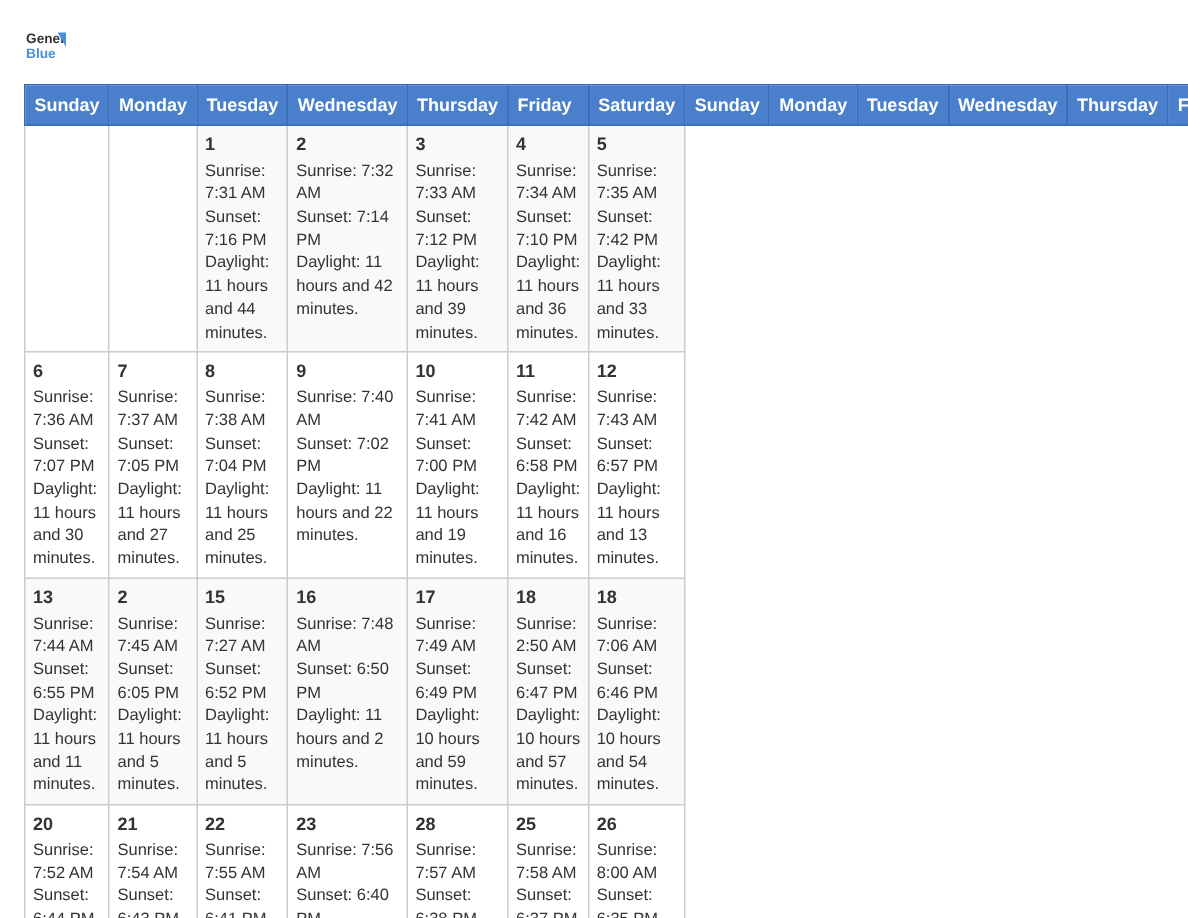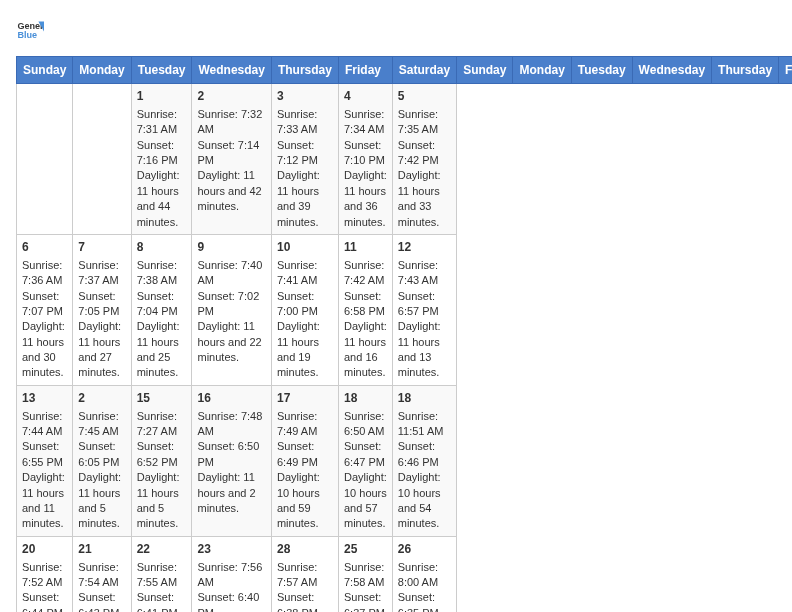--- a/index.html
+++ b/index.html
@@ -217,27 +217,27 @@
           <div>Daylight: 11 hours and 2 minutes.</div>
         </td>
         <td>
           <span class="day-num">17</span>
           <div>Sunrise: 7:49 AM</div>
           <div>Sunset: 6:49 PM</div>
           <div>Daylight: 10 hours and 59 minutes.</div>
         </td>
         <td>
           <span class="day-num">18</span>
-          <div>Sunrise: 6:50 AM</div>
+          <div>Sunrise: 2:50 AM</div>
           <div>Sunset: 6:47 PM</div>
           <div>Daylight: 10 hours and 57 minutes.</div>
         </td>
         <td>
           <span class="day-num">18</span>
-          <div>Sunrise: 11:51 AM</div>
+          <div>Sunrise: 7:06 AM</div>
           <div>Sunset: 6:46 PM</div>
           <div>Daylight: 10 hours and 54 minutes.</div>
         </td>
       </tr>
       <tr>
         <td>
           <span class="day-num">20</span>
           <div>Sunrise: 7:52 AM</div>
           <div>Sunset: 6:44 PM</div>
         </td>

